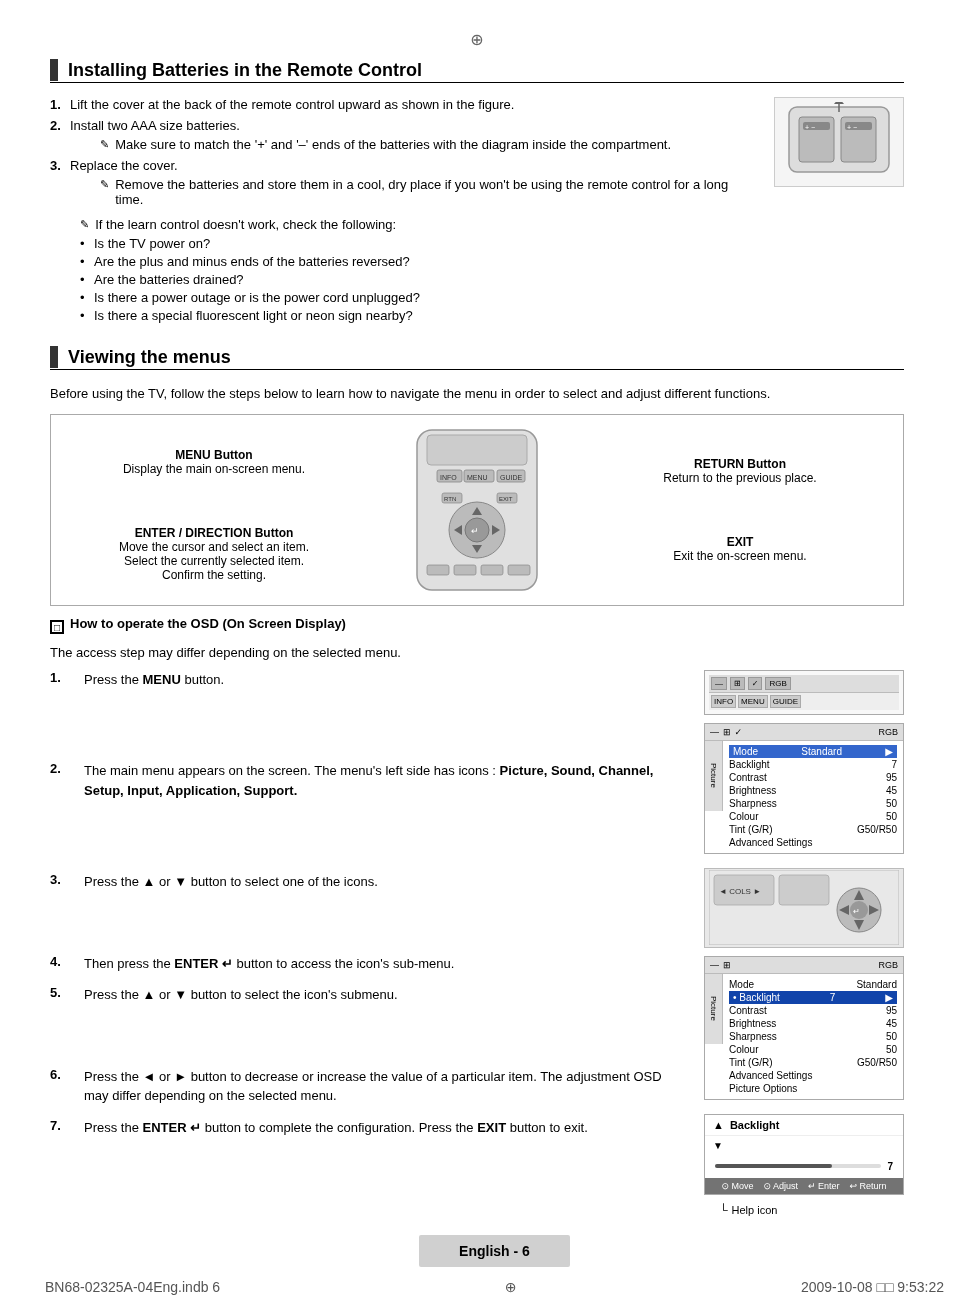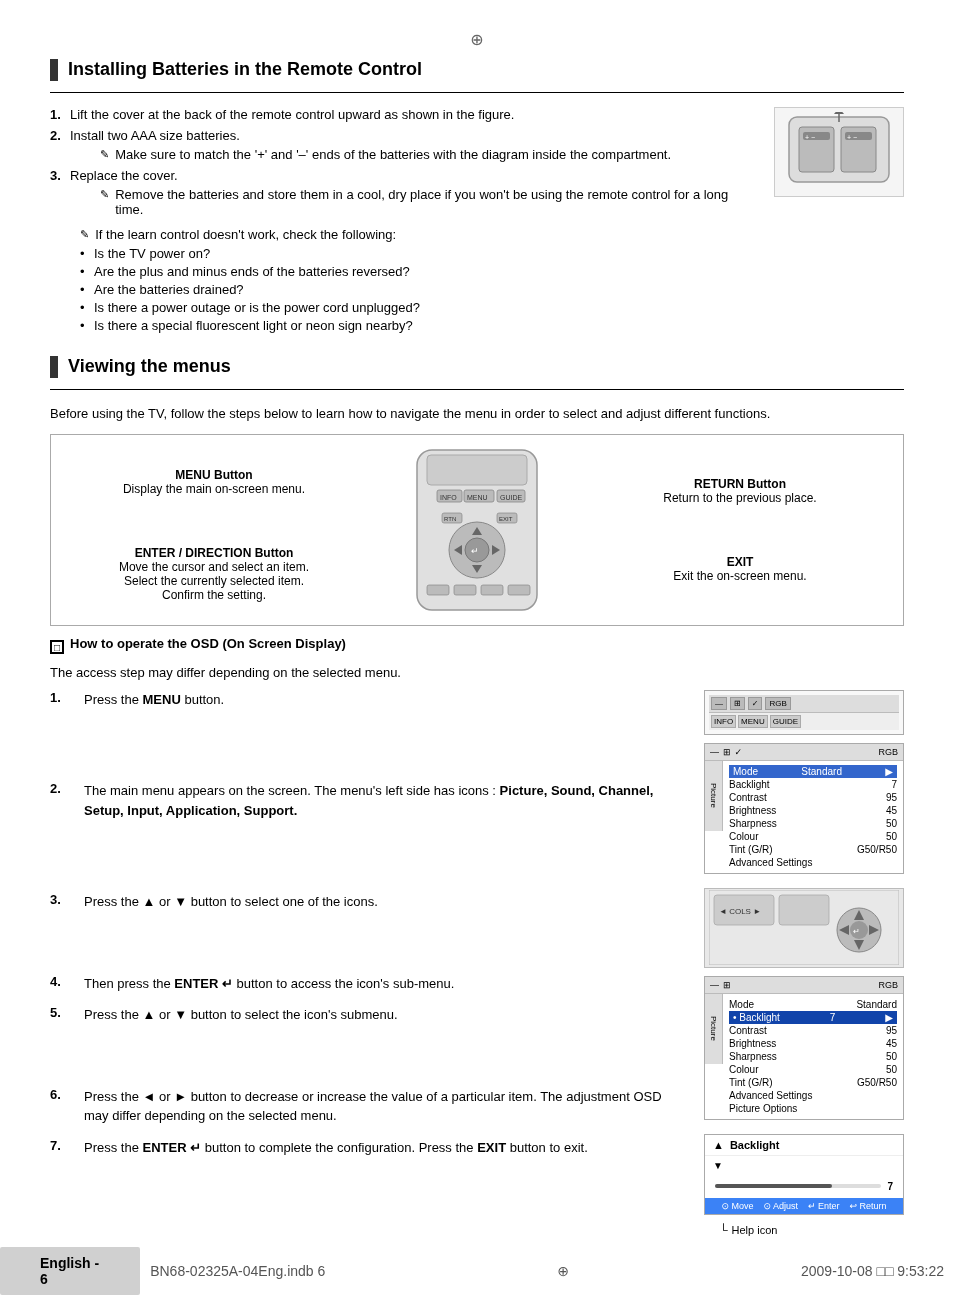--- a/index.html
+++ b/index.html
@@ -10,23 +10,24 @@
       color: #000;
       width: 954px;
       min-height: 1315px;
       position: relative;
       padding: 30px 50px 60px 50px;
     }
 
     
     .section-header {
       display: flex;
+      align-items: center;
       border-bottom: 1px solid #000;
       margin-bottom: 14px;
-      padding-bottom: 11px;
+      padding-bottom: 1px;
     }
     .section-bar {
       width: 8px;
       height: 22px;
       background: #333;
       margin-right: 10px;
       flex-shrink: 0;
     }
     .section-title {
       font-size: 18px;
@@ -233,39 +234,41 @@
       position: relative;
       border-radius: 2px;
     }
     .slider-fill {
       height: 100%;
       background: #555;
       width: 70%;
       border-radius: 2px;
     }
     .tv-backlight-nav {
-      background: #3b82f6;
+      background: #737373;
       color: #fff;
       padding: 3px 6px;
       display: flex;
       gap: 10px;
       font-size: 9px;
       justify-content: center;
     }
 
     
     .page-footer {
       position: absolute;
       bottom: 20px;
       left: 0;
       right: 0;
       display: flex;
       justify-content: center;
       align-items: center;
-      gap: 0;
+      flex-direction: column;
+      gap: 12px;
+      padding-left: 35px;
     }
     .footer-lang-box {
       background: #d0d0d0;
       padding: 8px 40px;
       font-weight: bold;
       font-size: 14px;
       border-radius: 2px;
     }
     .footer-meta {
       display: flex;

